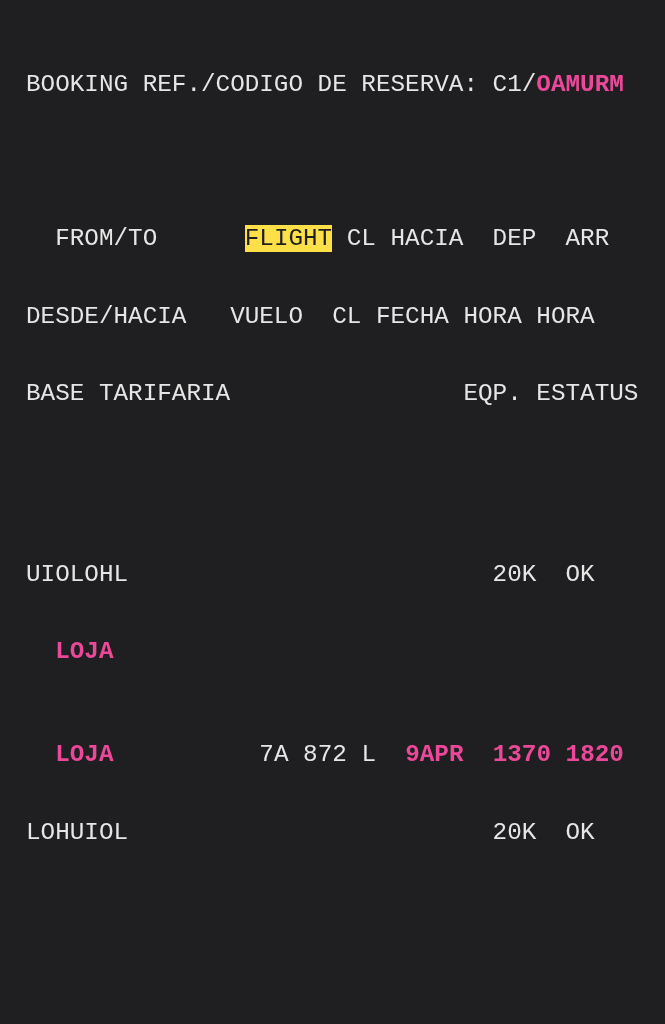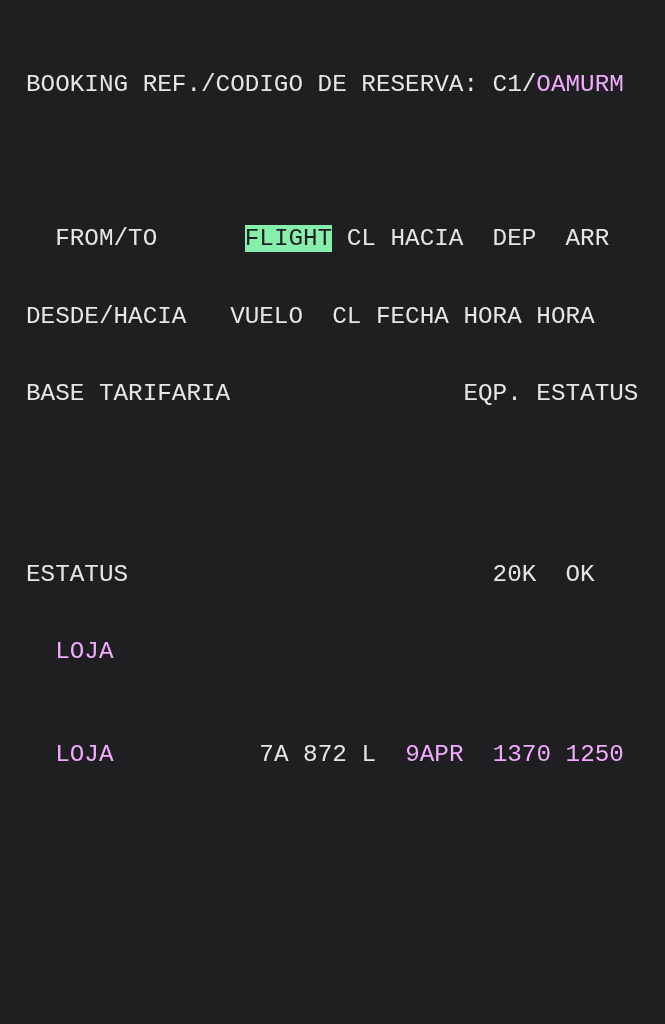--- a/index.html
+++ b/index.html
@@ -6,38 +6,39 @@
   body {
     width:665px; height:1024px; overflow:hidden;
     background:#1f1f21;
     color:#e6e6e6;
     font-family:"Liberation Mono", "DejaVu Sans Mono", monospace;
     font-size:24.3px;
     line-height:25.8px;
   }
   .doc { position:absolute; left:26px; top:20px; white-space:pre; }
   .line { display:block; height:25.8px; white-space:pre; }
-  .b { font-weight:normal; color:#f0abfc; }
-  .hl { background:#86efac; color:#1f1f21; }
+  .b { font-weight:bold; color:#ec4899; }
+  .hl { background:#fde047; color:#1f1f21; }
 </style>
 </head>
 <body>
 
 <div class="doc">
   <span class="line"><span>BOOKING REF./CODIGO DE RESERVA: C1/</span><span class="b">OAMURM</span></span>
   <span class="line"></span>
   <span class="line"><span>  FROM/TO      </span><span class="hl">FLIGHT</span><span> CL HACIA  DEP  ARR</span></span>
   <span class="line">DESDE/HACIA   VUELO  CL FECHA HORA HORA</span>
   <span class="line">BASE TARIFARIA                EQP. ESTATUS</span>
   <span class="line"></span>
 
-  <span class="line"><span>ESTATUS</span><span>                         </span><span>20K</span><span>  </span><span>OK</span></span>
+  <span class="line"><span>UIOLOHL</span><span>                         </span><span>20K</span><span>  </span><span>OK</span></span>
   <span class="line"><span>  </span><span class="b">LOJA</span></span>
 
-  <span class="line"><span>  </span><span class="b">LOJA</span><span>          </span><span>7A 872 L</span><span>  </span><span class="b">9APR</span><span>  </span><span class="b">1370</span><span> </span><span class="b">1250</span></span>
+  <span class="line"><span>  </span><span class="b">LOJA</span><span>          </span><span>7A 872 L</span><span>  </span><span class="b">9APR</span><span>  </span><span class="b">1370</span><span> </span><span class="b">1820</span></span>
+  <span class="line"><span>LOHUIOL</span><span>                         </span><span>20K</span><span>  </span><span>OK</span></span>
   
   
 
   
   
   
   
   
   
   

